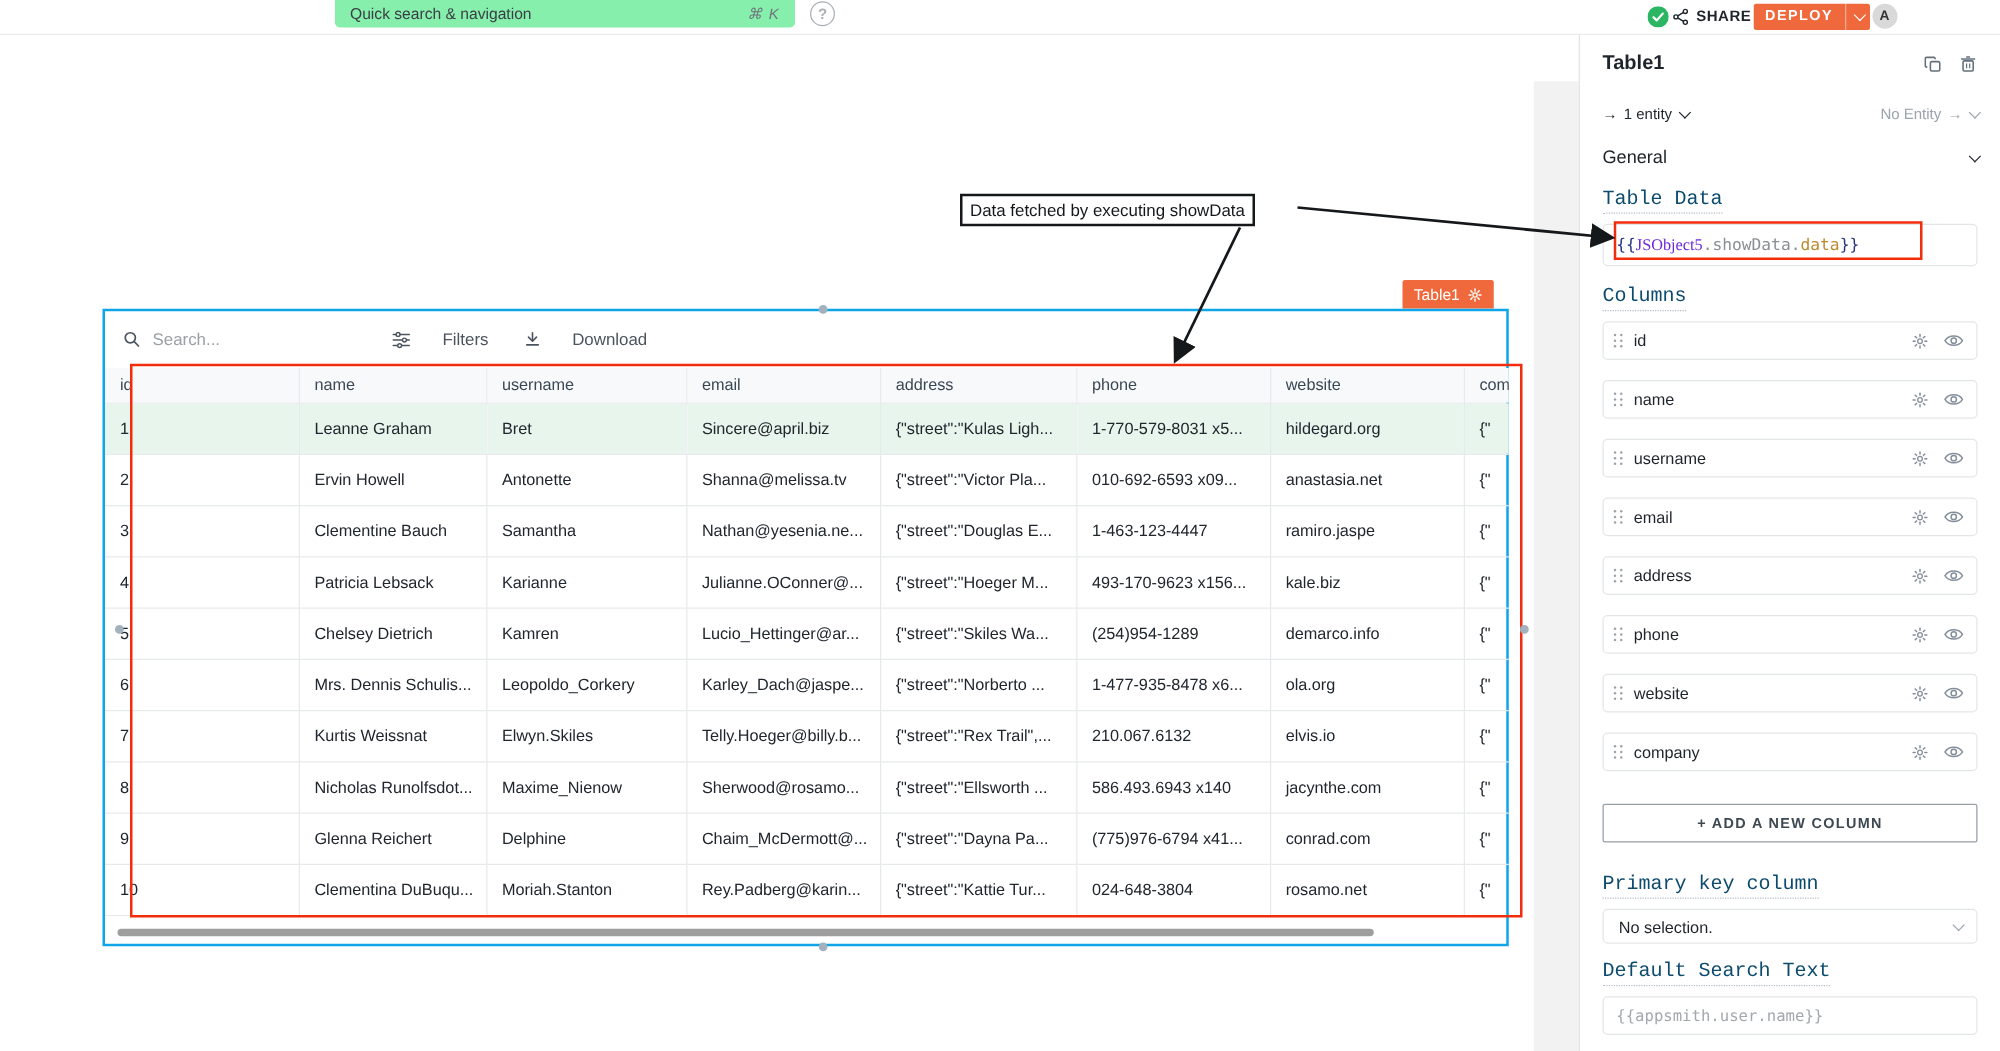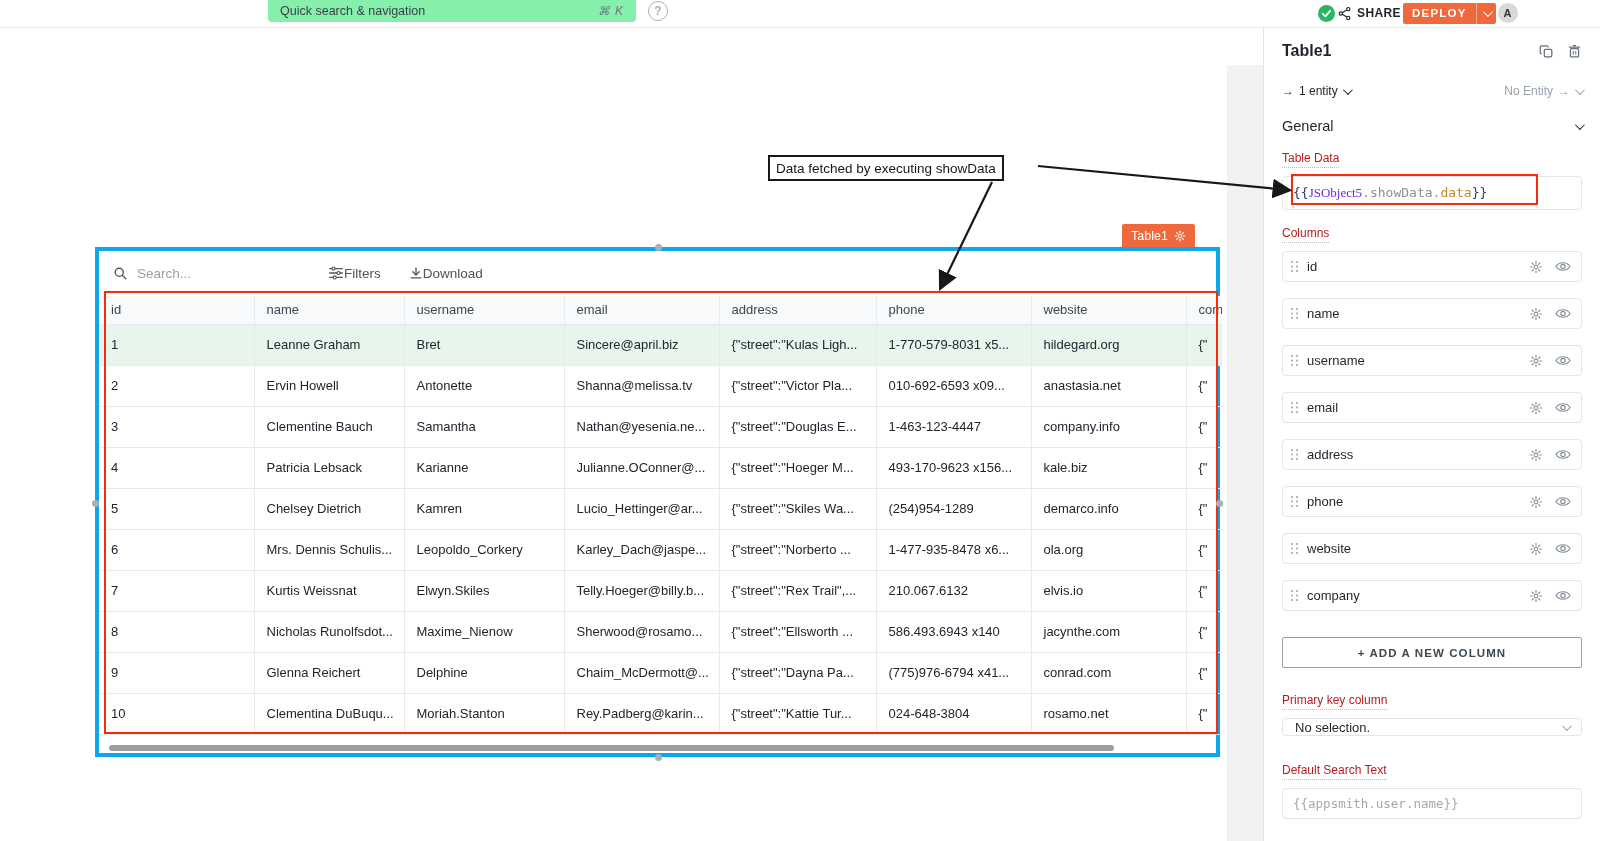--- a/index.html
+++ b/index.html
@@ -43,56 +43,56 @@
   .pane-title-row { display:flex; align-items:center; margin-bottom:24px; }
   .pane-title { font-size:16px; font-weight:700; color:#1E242B; flex:1; }
   .pane-title-icons { display:flex; gap:13px; color:#64707B; }
   .pane-title-icons svg { cursor:pointer; }
   .entity-row { display:flex; align-items:center; justify-content:space-between;
     font-size:12px; margin-bottom:20px; }
   .entity-left { color:#1E242B; display:flex; align-items:center; gap:5px; cursor:pointer; }
   .entity-right { color:#9AA2AB; display:flex; align-items:center; gap:5px; cursor:pointer; }
   .section-row { display:flex; align-items:center; justify-content:space-between;
     font-size:14.5px; color:#1E242B; margin-bottom:16px; cursor:pointer; }
-  .prop-label { display:inline-block; font-size:12px; color:#b91c1c;
-    border-bottom:1px dotted #B7BFC7; padding-bottom:2px; margin-bottom:8px; }
+  .prop-label { display:inline-block; font-size:16px; color:#0c4a6e;
+    border-bottom:1px dotted #B7BFC7; padding-bottom:2px; margin-bottom:8px;font-family:Liberation Mono, monospace; }
   .code-box { position:relative; width:100%; height:34px; border:1px solid #E3E6E8;
     border-radius:4px; background:#fff; display:flex; align-items:center; padding:0 10px;
     font-family:"DejaVu Sans Mono", monospace; font-size:13px; margin-bottom:15px; cursor:text; }
   .red-frame-input { position:absolute; left:8px; top:-3px; width:247px; height:31px;
     border:2px solid #F22D0D; pointer-events:none; }
   .col-card { width:100%; height:31px; border:1px solid #E3E6E8; border-radius:4px;
     display:flex; align-items:center; padding:0 10px 0 8px; margin-bottom:16px; background:#fff; }
   .drag-dots { width:7px; height:11px; margin-right:9px; position:relative; cursor:grab; }
   .drag-dots::before { content:""; position:absolute; left:0; top:0; width:2px; height:2px;
     border-radius:50%; background:#9AA2AB;
     box-shadow:0 0 0 0 #9AA2AB, 5px 0 0 0 #9AA2AB, 0 4.5px 0 0 #9AA2AB, 5px 4.5px 0 0 #9AA2AB,
                0 9px 0 0 #9AA2AB, 5px 9px 0 0 #9AA2AB; }
   .col-card-label { flex:1; font-size:13px; color:#1E242B; }
   .card-icons { display:flex; gap:12px; align-items:center; color:#858F9B; }
   .card-icons svg { cursor:pointer; }
   .add-col-btn { width:100%; height:31px; border:1px solid #979FA8; border-radius:2px;
     background:#fff; font-size:11.5px; font-weight:600; letter-spacing:1.1px; color:#3C4852;
     margin-top:10px; margin-bottom:24px; cursor:pointer;
     font-family:"Liberation Sans", sans-serif; }
-  .select-box { width:100%; height:18px; border:1px solid #E3E6E8; border-radius:4px;
+  .select-box { width:100%; height:28px; border:1px solid #E3E6E8; border-radius:4px;
     display:flex; align-items:center; justify-content:space-between; padding:0 12px;
-    font-size:13px; color:#1E242B; margin-bottom:26px; cursor:pointer; }
+    font-size:13px; color:#1E242B; margin-bottom:13px; cursor:pointer; }
   .select-box .chev { color:#9AA2AB; }
   .text-input { width:100%; height:31px; border:1px solid #E3E6E8; border-radius:4px;
     display:flex; align-items:center; padding:0 10px;
     font-family:"DejaVu Sans Mono", monospace; font-size:12.5px; color:#A2A8AE; cursor:text; }
 
   
-  .widget { position:absolute; left:95px; top:247px; width:1125px; height:510px;
-    background:#fff; border:4px solid #0ea5e9; }
+  .widget { position:absolute; left:82px; top:247px; width:1125px; height:510px;
+    background:#fff; border:2px solid #0ea5e9; }
   .tw-toolbar { height:45px; display:flex; align-items:center; padding:0 14px;
     color:#4B545E; font-size:13.5px; }
   .tw-search { display:flex; align-items:center; gap:9px; width:215px; color:#9AA0A6; cursor:text; }
-  .tw-action { display:flex; align-items:flex-start; gap:0; margin-right:28px; cursor:pointer; }
+  .tw-action { display:flex; align-items:flex-end; gap:25px; margin-right:28px; cursor:pointer; }
   .tw-spacer { flex:1; }
   .tw-pg { display:flex; align-items:center; gap:10px; color:#6B7280; font-size:12.5px; }
   .pg-btn { width:24px; height:24px; background:#E9E9E9; border:none; cursor:pointer; }
   .pg-input { width:27px; height:24px; border:1px solid #D5D5D5; border-radius:2px;
     text-align:center; font-size:12.5px; color:#6B7280; background:#fff; }
   .tw-scroll { position:absolute; left:10px; top:494px; width:1005px; height:6px;
     background:#9E9E9E; border-radius:3px; cursor:grab; }
 
   table.grid { border-collapse:collapse; table-layout:fixed; width:1237px; font-size:13px; }
   .grid-clip { width:1123px; overflow:hidden; }
@@ -248,21 +248,21 @@
             <td>anastasia.net</td>
             <td>{"</td>
           </tr>
           <tr>
             <td>3</td>
             <td>Clementine Bauch</td>
             <td>Samantha</td>
             <td>Nathan@yesenia.ne...</td>
             <td>{"street":"Douglas E...</td>
             <td>1-463-123-4447</td>
-            <td>company.info</td>
+            <td>ramiro.jaspe</td>
             <td>{"</td>
           </tr>
           <tr>
             <td>4</td>
             <td>Patricia Lebsack</td>
             <td>Karianne</td>
             <td>Julianne.OConner@...</td>
             <td>{"street":"Hoeger M...</td>
             <td>493-170-9623 x156...</td>
             <td>kale.biz</td>

